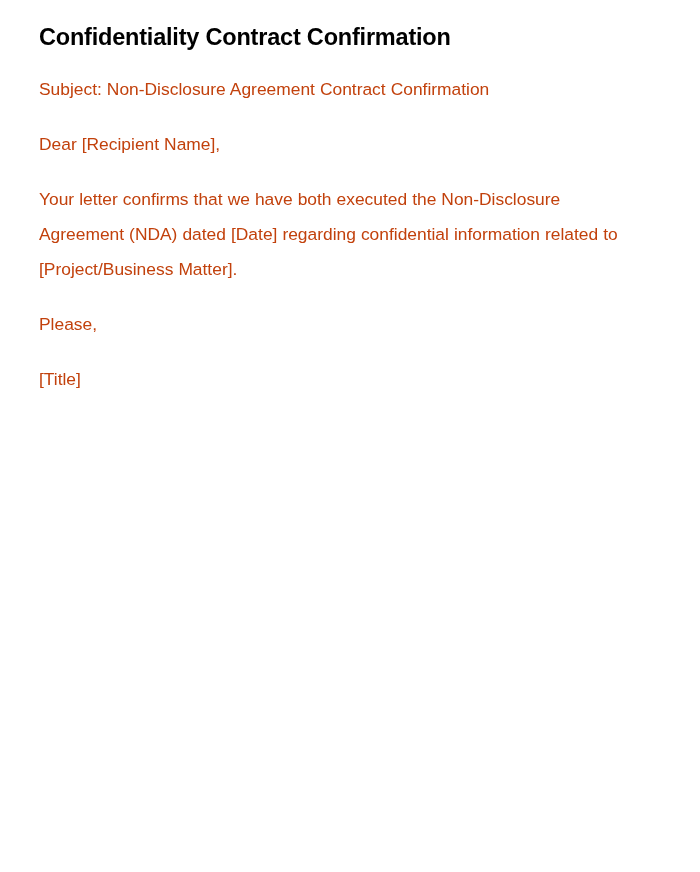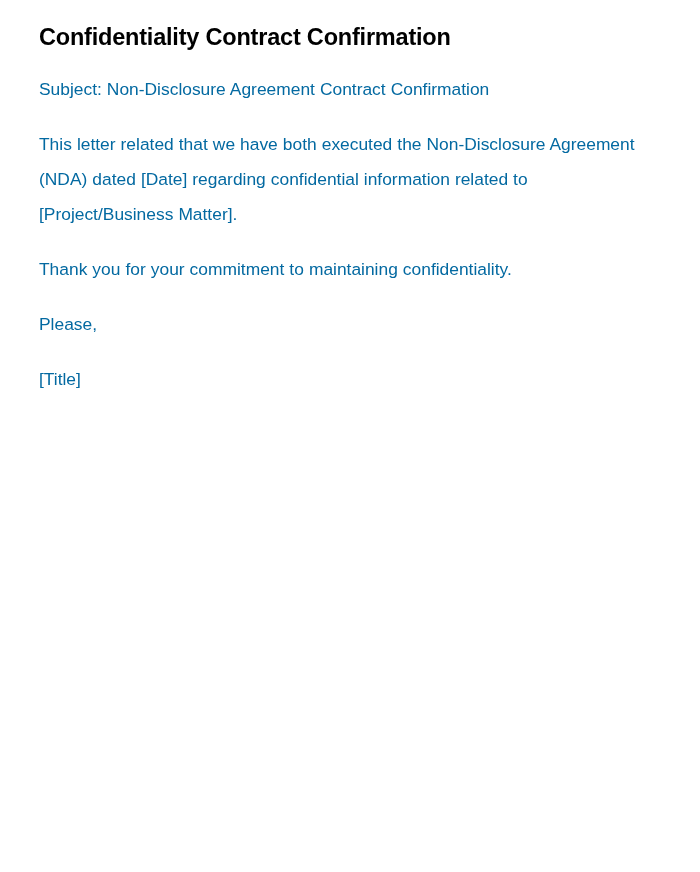--- a/index.html
+++ b/index.html
@@ -25,21 +25,21 @@
     font-size: 23.5px;
     font-weight: bold;
     color: #000000;
     letter-spacing: -0.2px;
     line-height: 1.28;
     margin: 0 0 20px 0;
   }
   .para {
     font-size: 17.4px;
     font-weight: normal;
-    color: #0369a1;
+    color: #c2410c;
     line-height: 35px;
     margin: 0 0 20px 0;
     max-width: 604px;
     word-spacing: 0.2px;
   }
   .para:last-child {
     margin-bottom: 0;
   }
   .para.short {
     max-width: 604px;
@@ -47,25 +47,25 @@
 </style>
 </head>
 <body>
 
 <div class="page">
 
   <h1 class="doc-title">Confidentiality Contract Confirmation</h1>
 
   <p class="para">Subject: Non-Disclosure Agreement Contract Confirmation</p>
 
+  <p class="para">Dear [Recipient Name],</p>
 
-  <p class="para">This letter related that we have both executed the Non-Disclosure Agreement (NDA) dated [Date] regarding confidential information related to [Project/Business Matter].</p>
+  <p class="para">Your letter confirms that we have both executed the Non-Disclosure Agreement (NDA) dated [Date] regarding confidential information related to [Project/Business Matter].</p>
 
 
 
-  <p class="para short">Thank you for your commitment to maintaining confidentiality.</p>
 
   <p class="para short">Please,</p>
 
 
   <p class="para short">[Title]</p>
 
 </div>
 
 </body></html>

